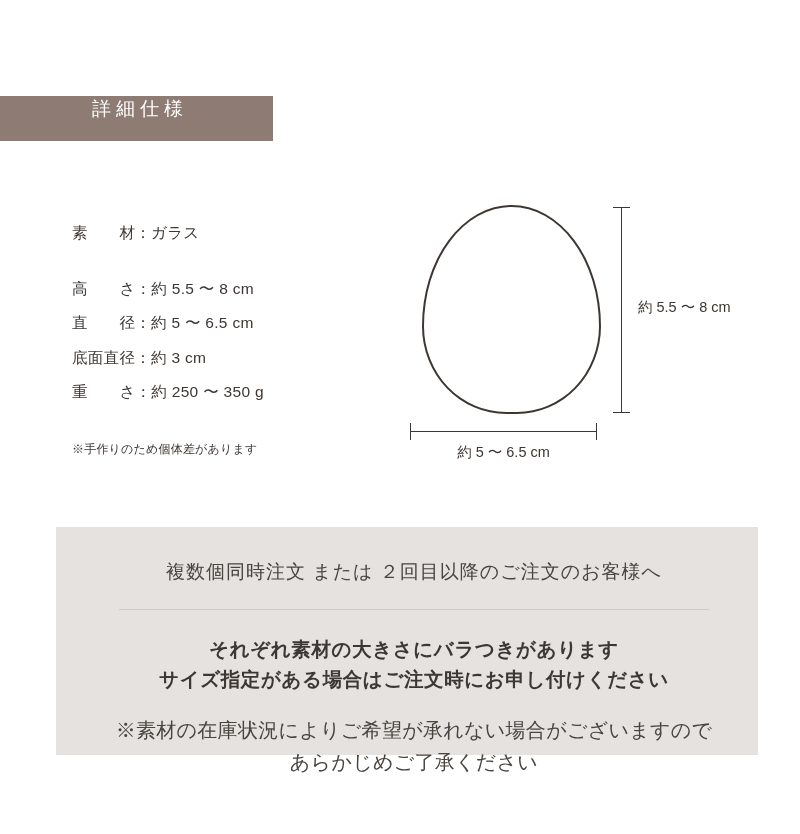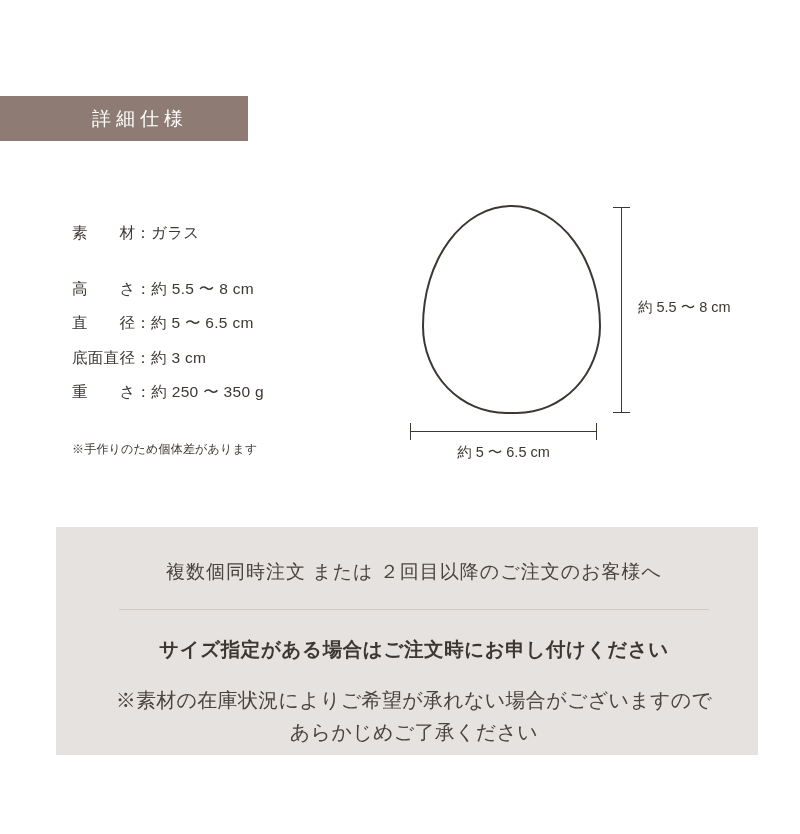--- a/index.html
+++ b/index.html
@@ -14,25 +14,24 @@
     font-family: "Liberation Sans", sans-serif;
     color: #3d3733;
     overflow: hidden;
   }
 
   
   .heading-bar {
     position: absolute;
     left: 0;
     top: 96px;
-    width: 248px;
+    width: 273px;
     height: 45px;
     background: #8d7b74;
     display: flex;
-    align-items: center;
   }
   .heading-bar .heading-text {
     color: #ffffff;
     font-size: 19px;
     letter-spacing: 5px;
     margin-left: 92px;
     font-weight: 500;
   }
 
   
@@ -203,19 +202,20 @@
   <div class="h-cap-left"></div>
   <div class="h-line"></div>
   <div class="h-cap-right"></div>
   <div class="h-label">約 5 〜 6.5 cm</div>
 </div>
 
 <div class="notice">
   <div class="notice-title">複数個同時注文 または ２回目以降のご注文のお客様へ</div>
   <div class="notice-divider"></div>
   <div class="notice-main">
+    <div>それぞれ素材の大きさにバラつきがあります</div>
     <div>サイズ指定がある場合はご注文時にお申し付けください</div>
   </div>
   <div class="notice-sub">
     <div>※素材の在庫状況によりご希望が承れない場合がございますので</div>
     <div>あらかじめご了承ください</div>
   </div>
 </div>
 
 </body></html>

